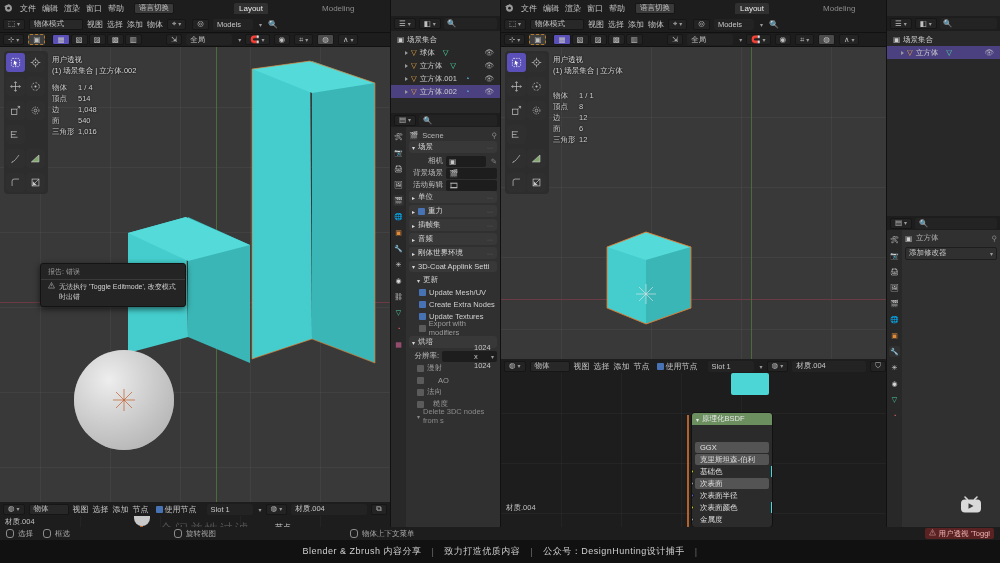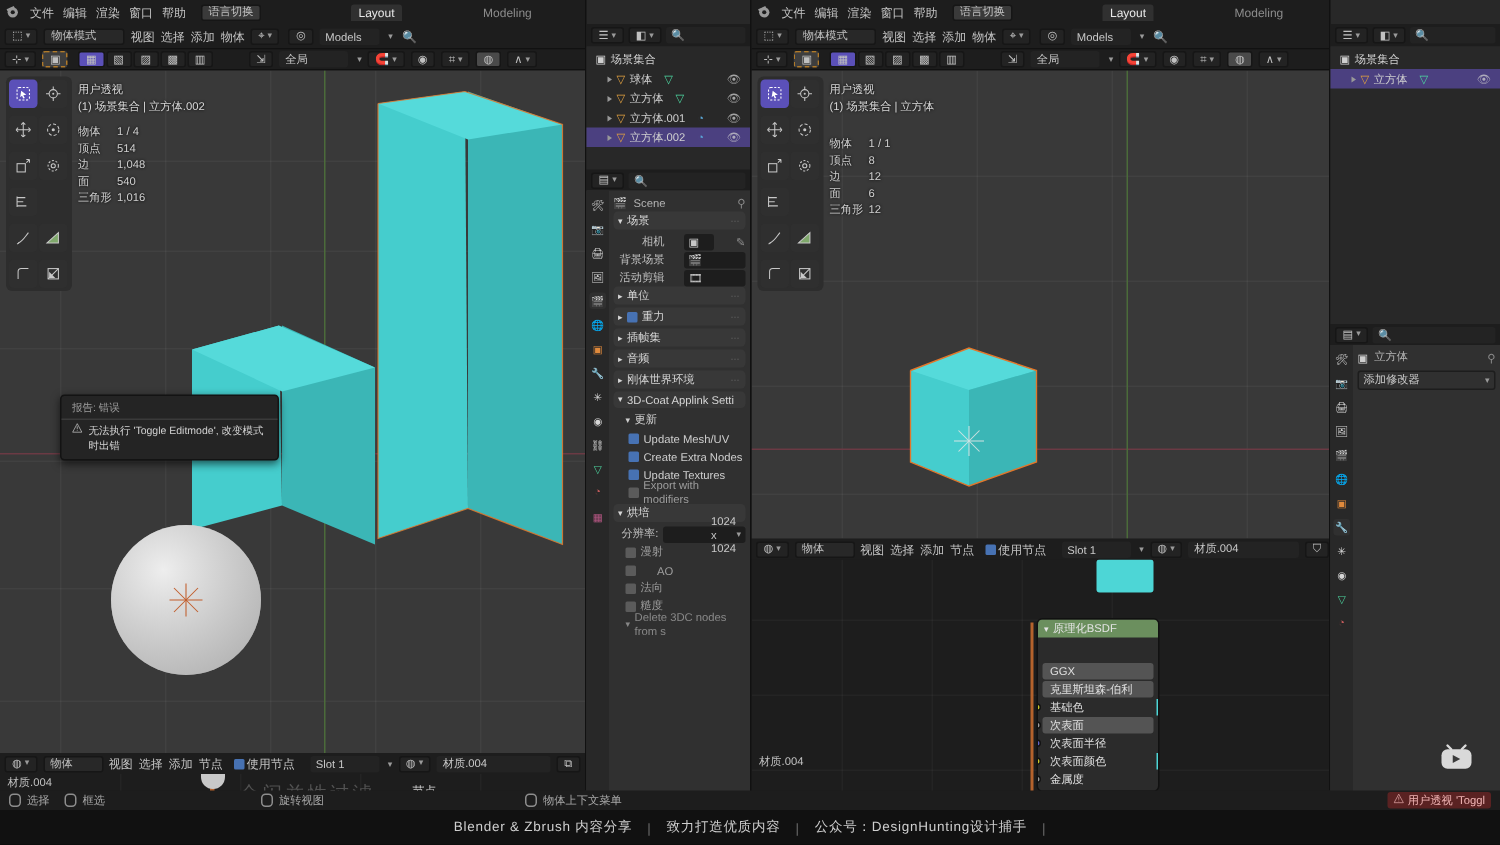--- a/index.html
+++ b/index.html
@@ -60,21 +60,21 @@
   .olrow.sel { background:#4b4080; }
   .olrow .eye { margin-left:auto; margin-right:6px; opacity:.75; }
   .tri { width:0;height:0;border-left:3px solid #999;border-top:2.5px solid transparent;border-bottom:2.5px solid transparent; }
 
   
   .props { background:#303030; display:flex; }
   .proptabs { width:15px; background:#282828; padding-top:4px; display:flex; flex-direction:column; align-items:center; gap:5px; }
   .ptab { width:11px; height:11px; border-radius:2px; display:flex; align-items:center; justify-content:center; font-size:7px; }
   .ptab.on { background:#303030; }
   .propbody { flex:1; padding:2px 3px; overflow:hidden; }
-  .prow { display:flex; align-items:center; height:12px; gap:13px; font-size:7.5px; color:#cfcfcf; }
+  .prow { display:flex; align-items:center; height:12px; gap:3px; font-size:7.5px; color:#cfcfcf; }
   .ppanel { background:#383838; border-radius:3px; margin-bottom:2px; padding:1px 3px; display:flex; align-items:center; gap:3px; font-size:7.5px; }
   .pfield { background:#1d1d1d; border-radius:2px; height:11px; flex:1; display:flex; align-items:center; padding:0 3px; font-size:7.5px; color:#c8c8c8; }
   .plabel { width:34px; text-align:right; color:#bdbdbd; font-size:7.5px; }
   .chk { width:7px; height:7px; border-radius:1px; background:#5b5b5b; display:inline-block; }
   .chk.on { background:#4772b3; }
   .dots { margin-left:auto; color:#6a6a6a; letter-spacing:1px; font-size:6px; }
   .shhdr { height:14px; background:#1d1d1d; display:flex; align-items:center; gap:4px; padding:0 3px; }
   .shcanvas { position:relative; background:#1d1d1d; overflow:hidden; }
   .shgrid-h { position:absolute; left:0; right:0; height:1px; background:rgba(255,255,255,.035); }
   .shgrid-v { position:absolute; top:0; bottom:0; width:1px; background:rgba(255,255,255,.035); }
@@ -918,21 +918,21 @@
             <span style="color:#9d9d9d;">漫射</span>
           </div>
         <div class="prow" style="padding-left:8px;gap:14px;">
             <span class="chk"></span>
             <span style="color:#9d9d9d;">AO</span>
           </div>
         <div class="prow" style="padding-left:8px;gap:3px;">
             <span class="chk"></span>
             <span style="color:#9d9d9d;">法向</span>
           </div>
-        <div class="prow" style="padding-left:8px;gap:3px;text-align:right;">
+        <div class="prow" style="padding-left:8px;gap:9px;text-align:right;">
             <span class="chk"></span>
             <span style="color:#9d9d9d;">糙度</span>
           </div>
         <div class="prow" style="padding-left:8px;gap:3px;opacity:.55;">
           <span style="font-size:6px;">▾</span>
           <span>Delete 3DC nodes from s</span>
         </div>
       </div>
     </div>
   </div>

